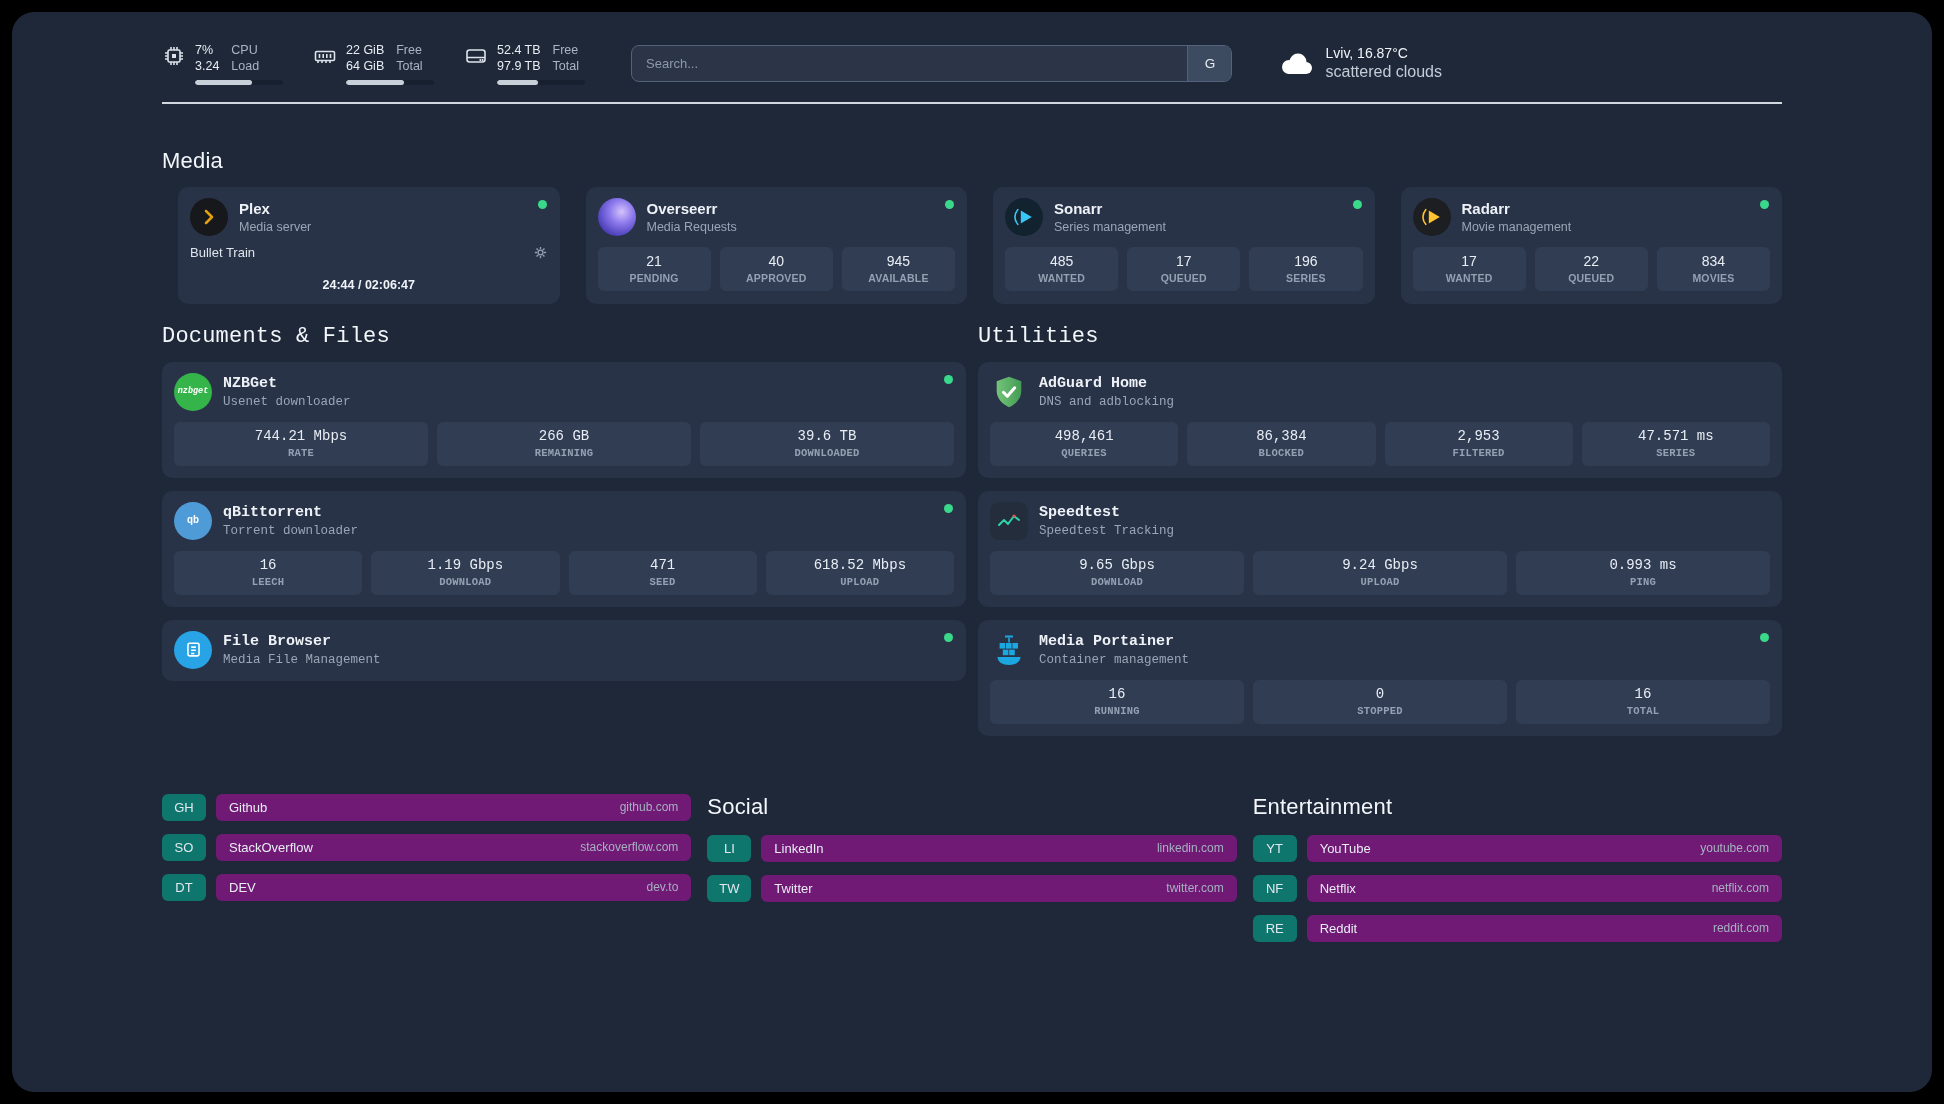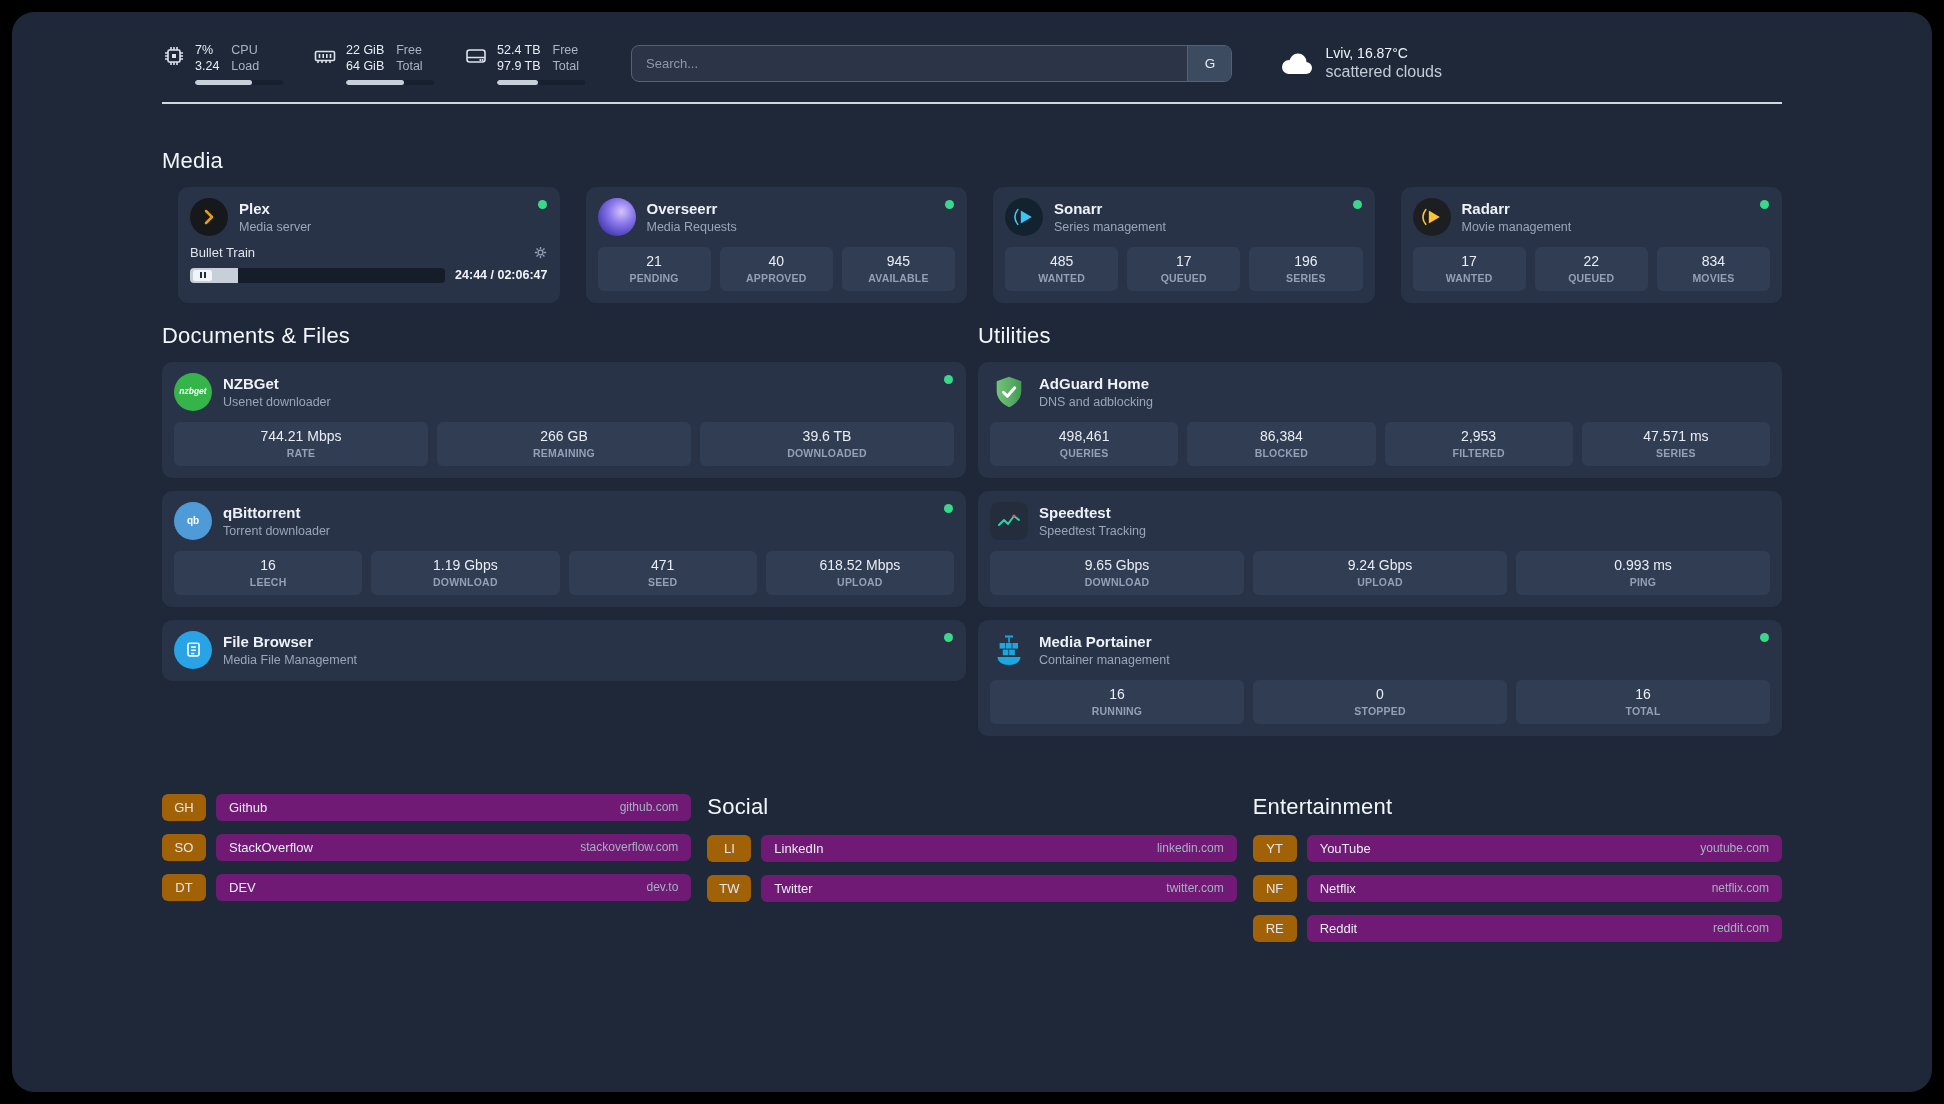--- a/index.html
+++ b/index.html
@@ -43,21 +43,21 @@
   .weather-loc { font-size: 14px; color: #f0f4f9; }
   .weather-cond { font-size: 16px; color: #c3ccd8; margin-top: 2px; }
 
   .divider { margin-top: 17px; border: none; border-top: 2px solid #dfe6ee; opacity: .92; }
 
   
   .section-heading { font-size: 22px; font-weight: 500; color: #f3f6fa; letter-spacing: .2px; }
   .media-section { margin-top: 44px; }
   .media-section .section-heading { margin-bottom: 13px; }
   .grid4 { display: grid; grid-template-columns: repeat(4, 1fr); gap: 26px; padding-left: 16px; }
-  .two-col { display: grid; grid-template-columns: 1fr 1fr; gap: 0 12px; margin-top: 20px; }
+  .two-col { display: grid; grid-template-columns: 1fr 1fr; gap: 0 12px; margin-top: 20px; font-family: Liberation Mono, monospace; }
   .col .section-heading { margin-bottom: 13px; }
   .col .card + .card { margin-top: 13px; }
 
   
   .card { background: #283348; border-radius: 10px; padding: 11px 12px 12px; position: relative; }
   .card-head { display: flex; align-items: center; gap: 11px; padding-right: 20px; }
   .app-icon {
     width: 38px; height: 38px; border-radius: 50%; flex-shrink: 0;
     display: flex; align-items: center; justify-content: center; line-height: 0;
   }
@@ -78,37 +78,37 @@
   .icon-nzbget { background: #35b44a; color: #fff; font-size: 8.5px; font-weight: 700; font-style: italic; line-height: 1; }
   .icon-qbit { background: #4f9bd8; color: #fff; font-size: 10px; font-weight: 700; line-height: 1; }
   .icon-filebrowser { background: #27a3e6; }
   .icon-speedtest { background: #232d3c; border-radius: 9px; }
 
   
   .player { margin-top: 9px; }
   .player-top { display: flex; justify-content: space-between; align-items: center; }
   .track { font-size: 13px; color: #dfe5ec; }
   .gear { line-height: 0; cursor: pointer; }
-  .player-row { display: flex; align-items: center; gap: 10px; margin-top: 8px; }
+  .player-row { display: flex; align-items: center; gap: 10px; margin-top: 8px; flex-direction: column; }
   .pbar { flex: 1; height: 15px; background: #161d2a; border-radius: 4px; position: relative; overflow: hidden; cursor: pointer; }
   .pbar-fill { height: 100%; background: #c7cfd9; }
   .pause-chip {
     position: absolute; left: 3px; top: 2px; width: 19px; height: 11px;
     background: #f2f5f8; border-radius: 2.5px;
     display: flex; align-items: center; justify-content: center; gap: 2px; cursor: pointer;
   }
   .pause-chip i { display: block; width: 2px; height: 6px; background: #212b3a; }
   .ptime { font-size: 12.5px; font-weight: 700; color: #f0f4f9; white-space: nowrap; }
 
   
   .bookmarks { display: grid; grid-template-columns: repeat(3, 1fr); gap: 0 16px; margin-top: 58px; padding-bottom: 40px; }
   .bm-group .section-heading { margin-bottom: 15px; }
   .bm-row { display: flex; gap: 10px; margin-bottom: 13px; height: 27px; }
   .bm-abbr {
-    width: 44px; background: #a16207; border-radius: 6px; flex-shrink: 0;
+    width: 44px; background: #0f766e; border-radius: 6px; flex-shrink: 0;
     display: flex; align-items: center; justify-content: center;
     font-size: 13px; color: #e2e8f0; cursor: pointer;
   }
   .bm-pill {
     flex: 1; background: #701a75; border-radius: 6px; cursor: pointer;
     display: flex; align-items: center; justify-content: space-between; padding: 0 13px;
   }
   .bm-name { font-size: 13px; color: #e8edf3; }
   .bm-url { font-size: 12px; color: #a6b1c0; }
 </style>

